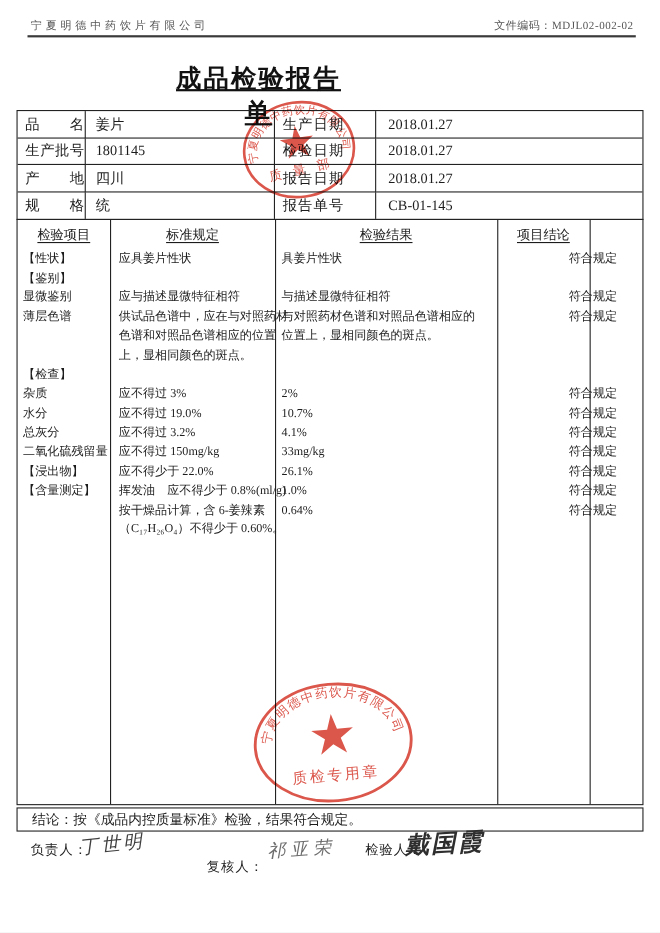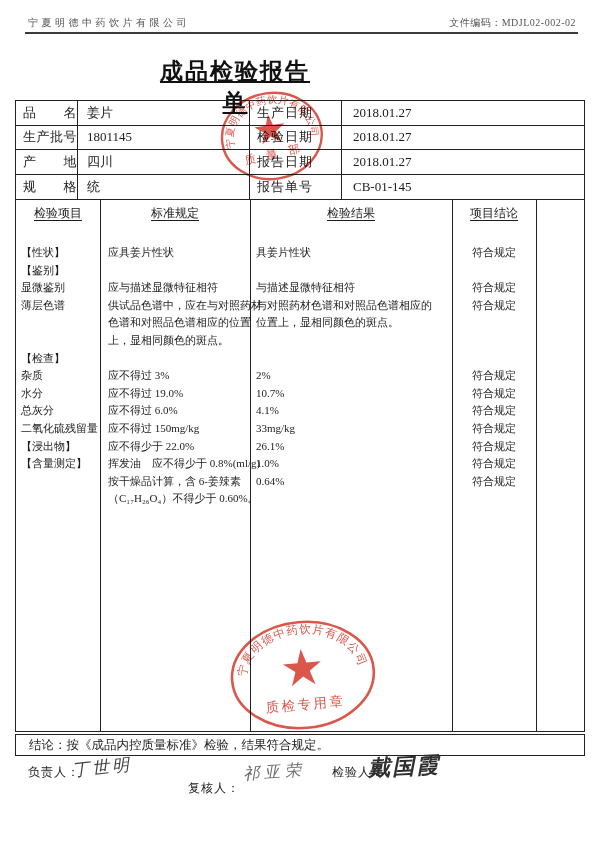--- a/index.html
+++ b/index.html
@@ -23,26 +23,26 @@
   .info .val{padding-left:9px;}
   .info .lab2{padding-left:7px;letter-spacing:1px;}
   .info .val2{padding-left:11px;}
   
   .mtable{position:absolute;left:15px;top:199px;width:570px;height:533px;box-sizing:border-box;
           border:1px solid #222;font-size:11px;}
   .vline{position:absolute;top:0;width:1px;height:100%;background:#222;}
   .mhead{position:absolute;left:0;top:5px;width:100%;display:flex;font-size:12px;}
   .mhead span{display:block;text-align:center;}
   .mhead u{text-underline-offset:3px;}
-  .mrows{position:absolute;left:0;top:44px;width:100%;}
+  .mrows{position:absolute;left:0;top:27px;width:100%;}
   .mrow{display:flex;height:17.6px;line-height:17.6px;white-space:nowrap;}
   .c1{width:84px;padding-left:5px;box-sizing:border-box;}
   .c2{width:150px;padding-left:8px;box-sizing:border-box;}
   .c3{width:202px;padding-left:6px;box-sizing:border-box;}
-  .c4{width:84px;text-align:center;box-sizing:border-box;}
+  .c4{width:84px;text-align:center;box-sizing:border-box;margin-left:45px;}
   
   .conclusion{position:absolute;left:15px;top:734px;width:570px;height:22px;box-sizing:border-box;
               border:1px solid #222;line-height:20px;padding-left:13px;font-size:12.5px;}
   
   .sig-label{position:absolute;font-size:12px;letter-spacing:1px;}
   .sig{position:absolute;font-style:italic;white-space:nowrap;}
   .sig1{left:72px;top:756px;font-size:17px;color:#3f3f3f;transform:rotate(-6deg);letter-spacing:3px;}
   .sig2{left:243px;top:762px;font-size:16px;color:#6e6e6e;transform:rotate(-4deg);letter-spacing:5px;}
   .sig3{left:368px;top:752px;font-size:22px;font-weight:bold;color:#2e2e2e;transform:rotate(-3deg);letter-spacing:2px;}
   
@@ -156,21 +156,21 @@
 
         <div class="mrow">
           <span class="c1">水分</span>
           <span class="c2">应不得过 19.0%</span>
           <span class="c3">10.7%</span>
           <span class="c4">符合规定</span>
         </div>
 
         <div class="mrow">
           <span class="c1">总灰分</span>
-          <span class="c2">应不得过 6.0%</span>
+          <span class="c2">应不得过 3.2%</span>
           <span class="c3">4.1%</span>
           <span class="c4">符合规定</span>
         </div>
 
         <div class="mrow">
           <span class="c1">二氧化硫残留量</span>
           <span class="c2">应不得过 150mg/kg</span>
           <span class="c3">33mg/kg</span>
           <span class="c4">符合规定</span>
         </div>

